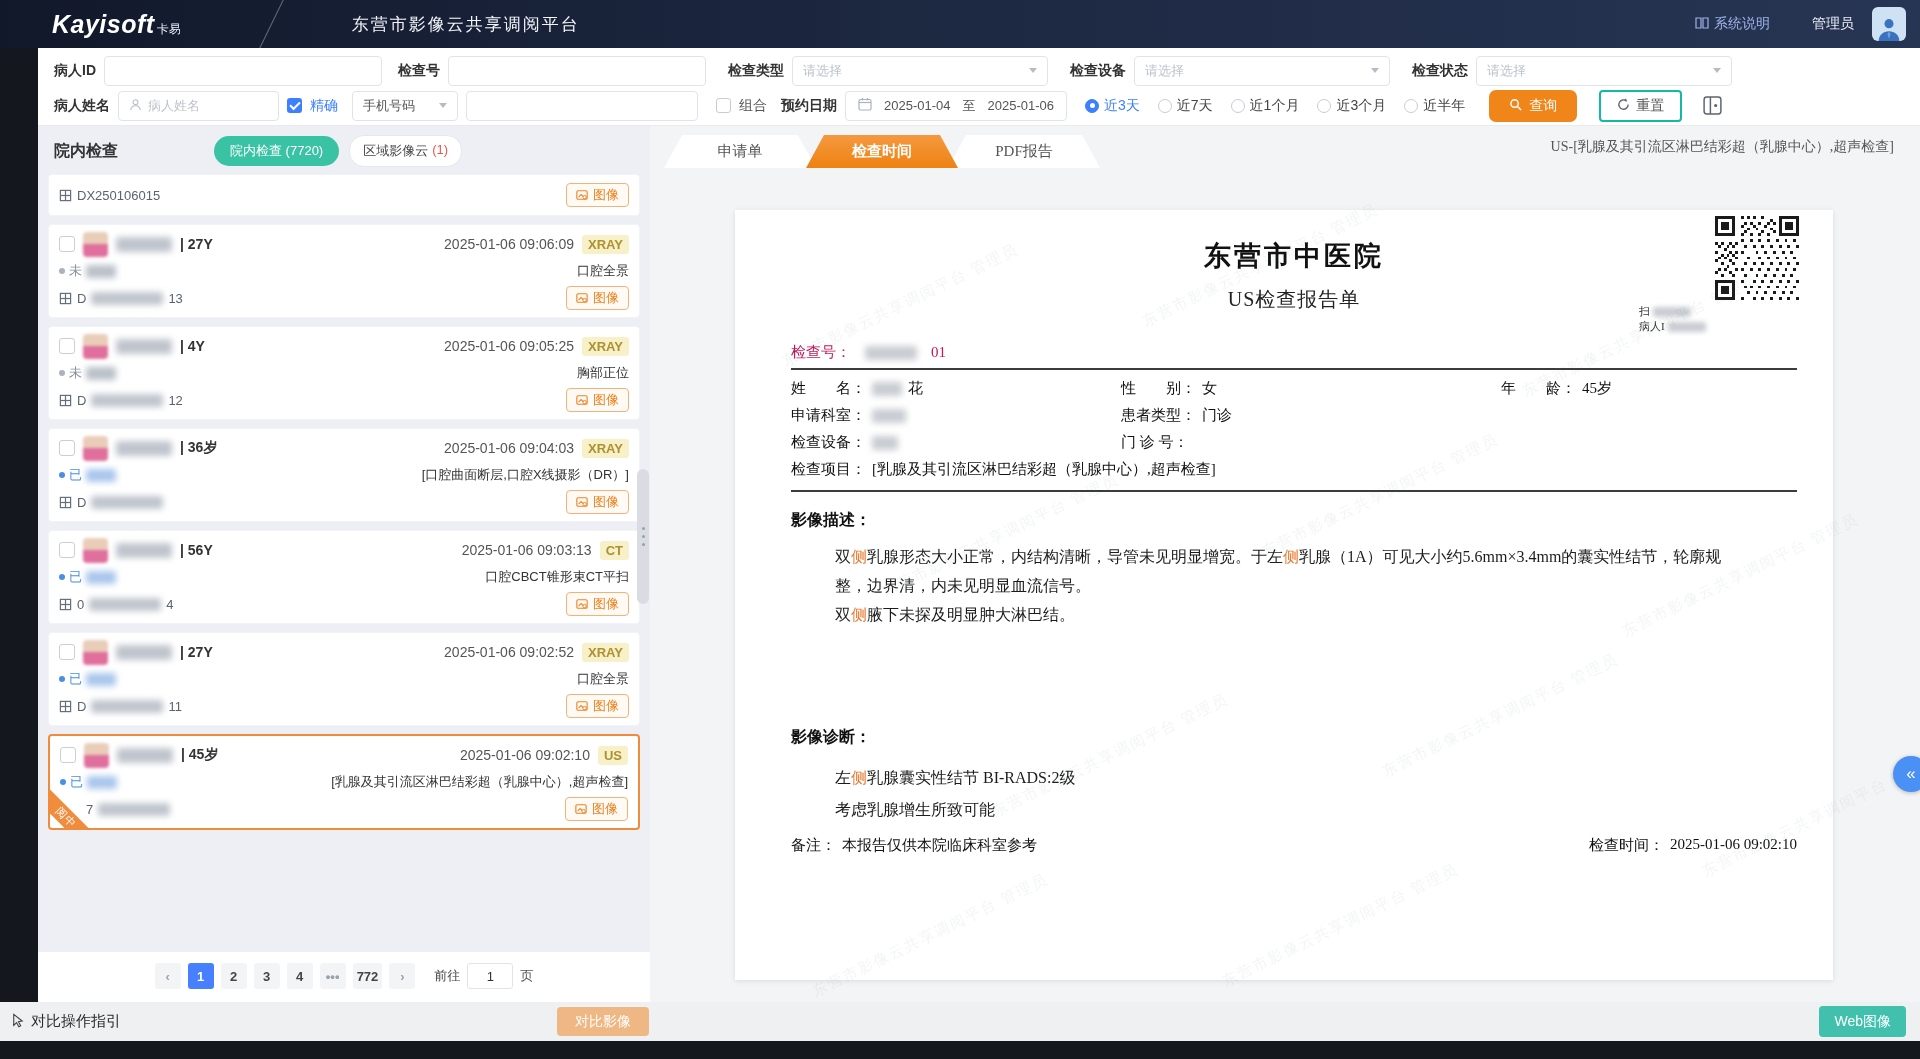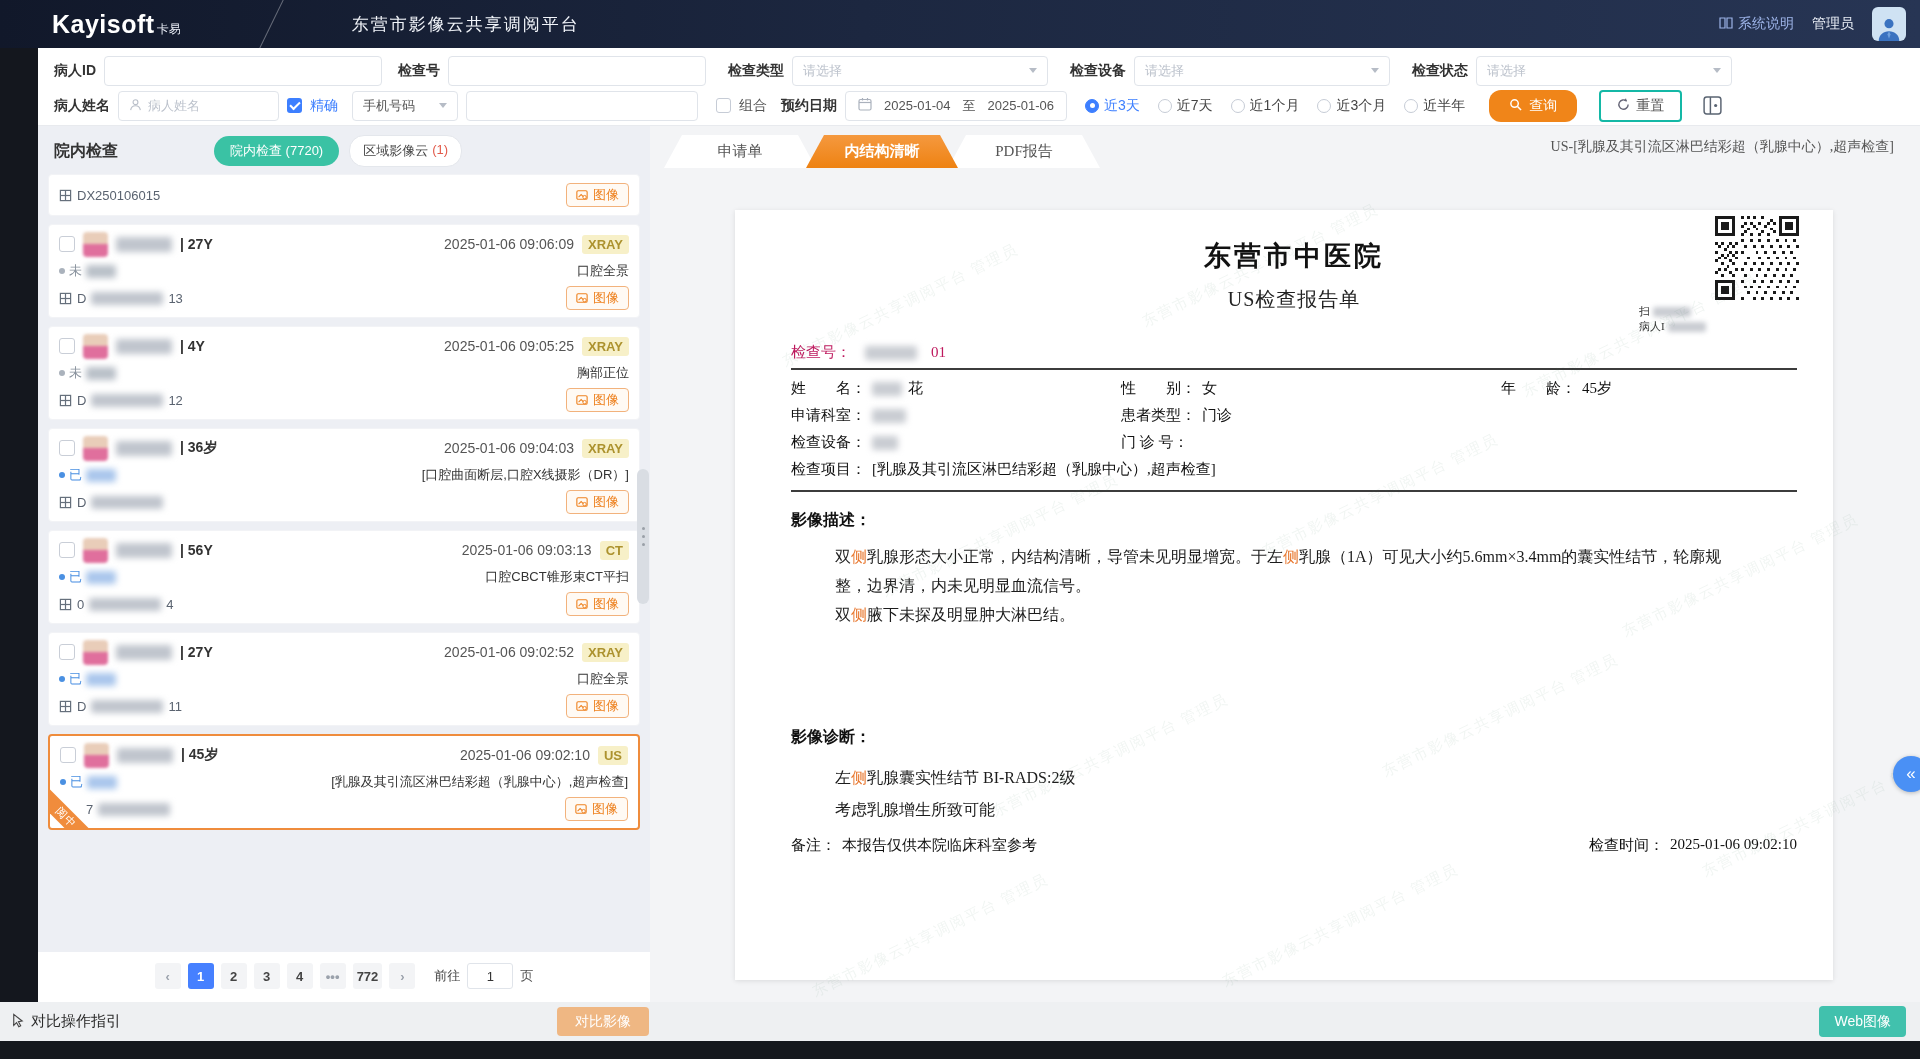--- a/index.html
+++ b/index.html
@@ -6,27 +6,27 @@
   html,body {width:1920px;height:1059px;overflow:hidden;}
   body {font-family:"Liberation Sans","DejaVu Sans",sans-serif;background:#dfe2e6;}
   .app {position:relative;width:1920px;height:1059px;background:#fff;overflow:hidden;}
 
   
   .left-strip {position:absolute;left:0;top:0;width:38px;height:1002px;background:#14171e;z-index:4;}
 
   
   .header {position:absolute;left:0;top:0;width:1920px;height:48px;background:linear-gradient(90deg,#11182a 0%,#1c2740 45%,#273554 100%);display:flex;align-items:center;z-index:10;}
   .logo-wrap {display:flex;align-items:baseline;margin-left:52px;}
-  .logo {font-size:25px;font-weight:bold;color:#fff;letter-spacing:.5px;}
+  .logo {font-size:25px;font-weight:bold;font-style:italic;color:#fff;letter-spacing:.5px;}
   .logo-suffix {font-size:12px;color:#e8ecf5;margin-left:2px;}
   .logo-slash {width:1px;height:70px;background:rgba(255,255,255,.35);transform:rotate(26deg);margin-left:90px;}
   .header-title {font-size:17px;color:#f2f5fa;margin-left:80px;letter-spacing:2px;}
   .header-right {margin-left:auto;display:flex;align-items:center;gap:18px;margin-right:14px;}
   .sys-help {display:flex;align-items:center;gap:5px;color:#9db4e8;font-size:14px;cursor:pointer;}
-  .user-name {color:#e8edf5;font-size:14px;}
+  .user-name {color:#e8edf5;font-size:14px;margin-left:24px;}
   .avatar {width:34px;height:34px;border-radius:6px;background:#cfe2f3;display:flex;align-items:flex-end;justify-content:center;overflow:hidden;}
 
   
   .filterbar {position:absolute;left:38px;top:48px;width:1882px;height:78px;background:#fff;z-index:6;padding:5px 14px 0 16px;border-bottom:1px solid #e8eaee;}
   .frow {display:flex;align-items:center;height:35px;gap:8px;white-space:nowrap;}
   .flabel {font-weight:bold;color:#333;font-size:14px;}
   .finput {height:30px;border:1px solid #e0e4ea;border-radius:4px;background:#fff;padding:0 10px;font-size:13px;color:#333;outline:none;}
   .finput::placeholder {color:#bcc2cc;}
   .fselect {height:30px;border:1px solid #e0e4ea;border-radius:4px;background:#fff;padding:0 10px;font-size:13px;display:flex;align-items:center;justify-content:space-between;color:#bcc2cc;cursor:pointer;}
   .fselect.dark {color:#555;}
@@ -40,21 +40,21 @@
   .input-iconed {display:flex;align-items:center;gap:6px;height:30px;border:1px solid #e0e4ea;border-radius:4px;padding:0 10px;}
   .input-iconed input {border:none;outline:none;font-size:13px;width:120px;color:#333;}
   .input-iconed input::placeholder {color:#bcc2cc;}
   .daterange {display:flex;align-items:center;gap:12px;border:1px solid #e0e4ea;border-radius:4px;height:30px;padding:0 12px;font-size:13px;color:#555;}
   .radio-item {display:flex;align-items:center;gap:5px;margin-left:10px;cursor:pointer;}
   .radio {width:14px;height:14px;border-radius:50%;border:1px solid #c6ccd6;background:#fff;display:inline-flex;align-items:center;justify-content:center;}
   .radio.active {border-color:#3d7fff;background:#3d7fff;}
   .radio.active::after {content:"";width:5px;height:5px;border-radius:50%;background:#fff;}
   .radio-label {font-size:14px;color:#444;}
   .radio-label.active {color:#3d7fff;}
-  .btn-search {height:32px;padding:0 20px;background:#f08519;color:#fff;border:none;border-radius:12px;font-size:14px;display:flex;align-items:center;gap:7px;margin-left:16px;cursor:pointer;}
+  .btn-search {height:32px;padding:0 20px;background:#f08519;color:#fff;border:none;border-radius:7px;font-size:14px;display:flex;align-items:center;gap:7px;margin-left:16px;cursor:pointer;}
   .btn-reset {height:32px;padding:0 16px;background:#fff;border:2px solid #14b8a6;color:#555;border-radius:4px;font-size:14px;display:flex;align-items:center;gap:6px;margin-left:14px;cursor:pointer;}
 
   
   .left-panel {position:absolute;left:38px;top:126px;width:612px;height:876px;background:#edeff4;display:flex;flex-direction:column;z-index:5;}
   .panel-head {display:flex;align-items:center;padding:9px 12px 7px 16px;gap:10px;}
   .panel-title {font-size:16px;font-weight:bold;color:#333;margin-right:86px;}
   .pill-teal {background:#3ac2a4;color:#fff;border-radius:15px;padding:6px 16px;font-size:13px;border:none;cursor:pointer;}
   .pill-white {background:#fff;color:#444;border-radius:15px;padding:6px 13px;font-size:13px;border:1px solid #e4e7ec;cursor:pointer;display:flex;gap:4px;}
   .pill-white .cnt {color:#e25a4a;}
   .cards {flex:1;padding:0 10px;position:relative;overflow:hidden;}
@@ -540,21 +540,21 @@
       <button class="page nav">›</button>
       <span class="goto-label">前往</span>
       <input class="goto-input" value="1" style="">
       <span>页</span>
     </div>
   </div>
 
   <div class="right-panel">
     <div class="rtabs">
       <div class="rtab">申请单</div>
-      <div class="rtab active">内结构清晰</div>
+      <div class="rtab active">检查时间</div>
       <div class="rtab">PDF报告</div>
       <div class="study-label">US-[乳腺及其引流区淋巴结彩超（乳腺中心）,超声检查]</div>
     </div>
 
     <span class="wm" style="left:120px;top:170px">东营市影像云共享调阅平台 管理员</span>
     <span class="wm" style="left:480px;top:130px">东营市影像云共享调阅平台 管理员</span>
     <span class="wm" style="left:860px;top:200px">东营市影像云共享调阅平台 管理员</span>
     <span class="wm" style="left:220px;top:400px">东营市影像云共享调阅平台 管理员</span>
     <span class="wm" style="left:600px;top:360px">东营市影像云共享调阅平台 管理员</span>
     <span class="wm" style="left:960px;top:440px">东营市影像云共享调阅平台 管理员</span>

